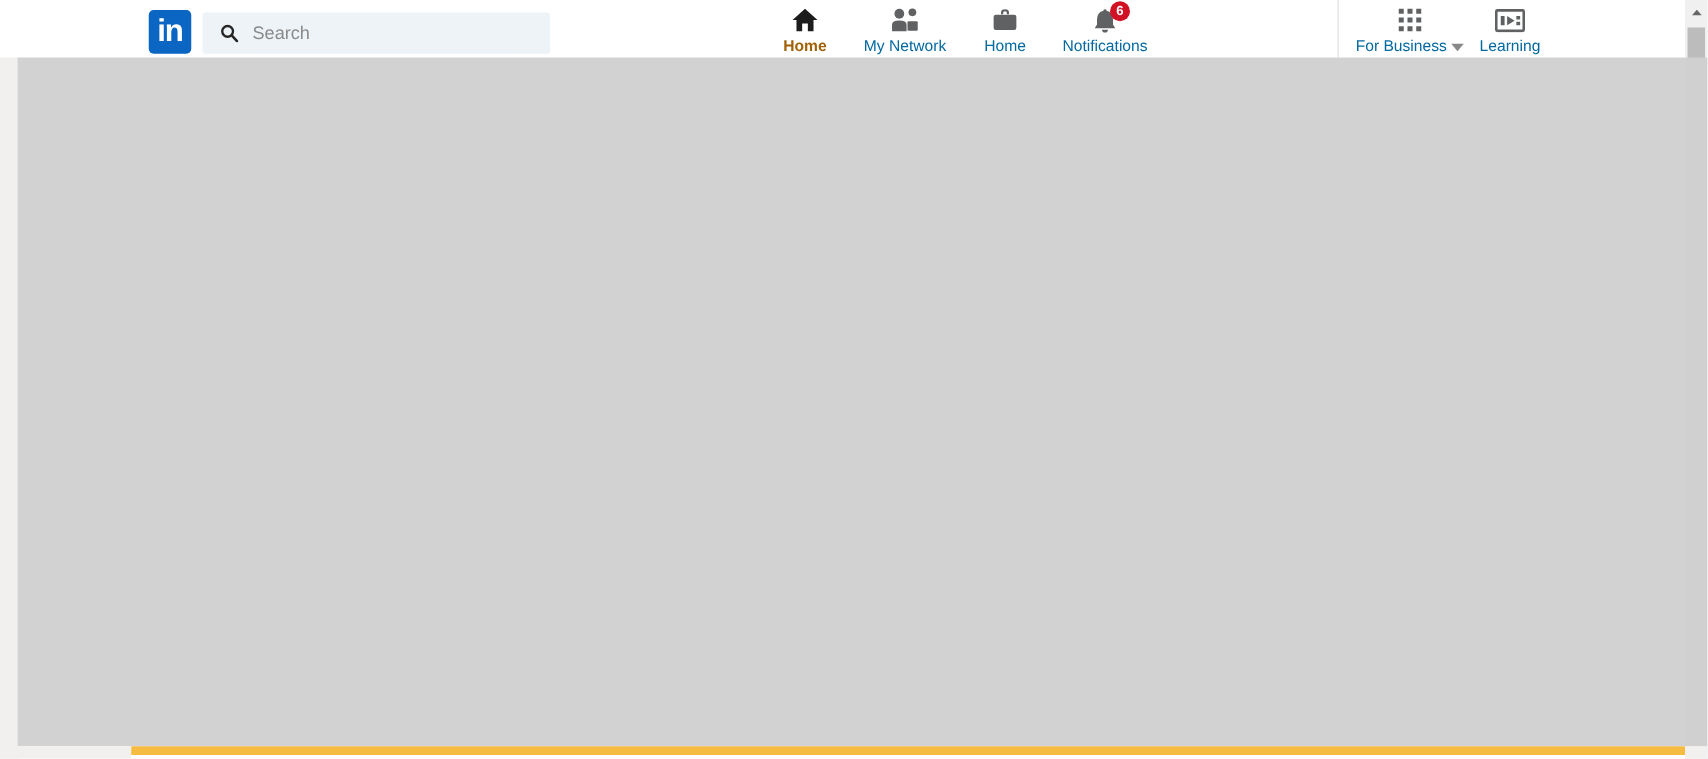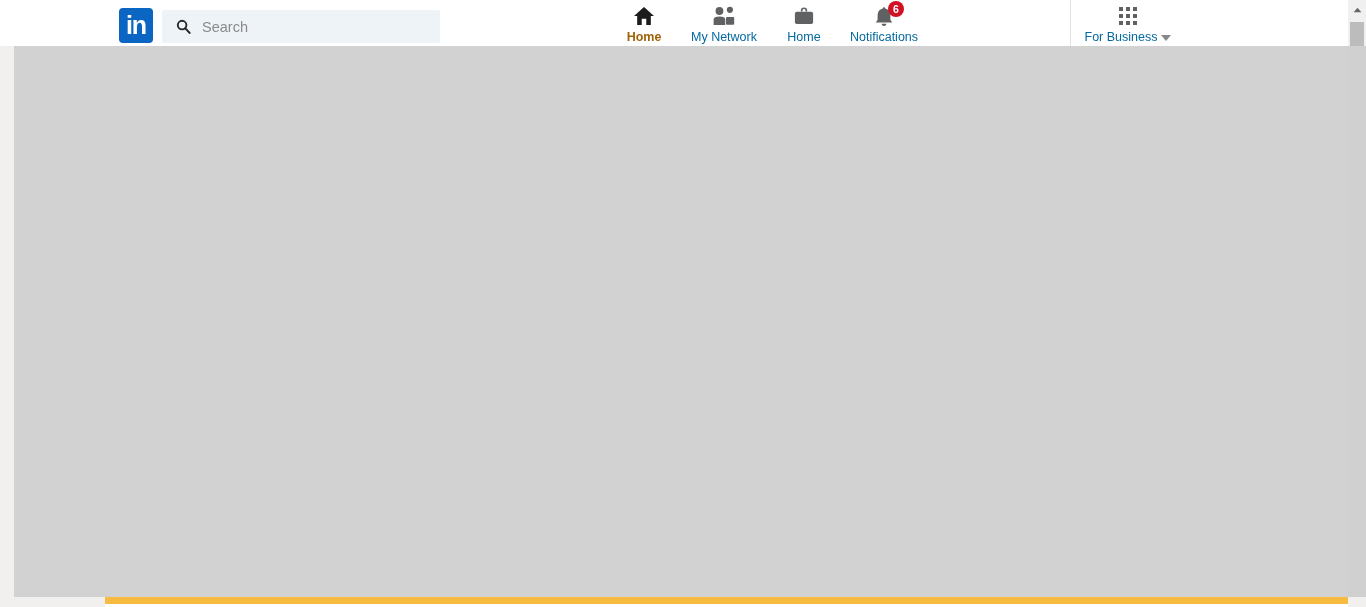--- a/index.html
+++ b/index.html
@@ -361,20 +361,32 @@
             <span></span>
               <span></span>
               <span></span>
           </span>
         </span>
         <span class="nav-label">
           <span>For Business</span><span class="caret"></span>
         </span>
       </div>
 
+      <div class="nav-item">
+        <span class="nav-icon">
+          <svg width="24" height="19" viewBox="0 0 26 20">
+            <rect x="1.1" y="1.1" width="23.8" height="17.8" rx="1" fill="none" stroke="#5f6163" stroke-width="2.2"></rect>
+            <rect x="5" y="6" width="3.3" height="8" fill="#5f6163"></rect>
+            <path d="M10.5 6 L17 10 L10.5 14 Z" fill="#5f6163"></path>
+            <rect x="18.5" y="6" width="3.3" height="3" fill="#5f6163"></rect>
+            <rect x="18.5" y="11" width="3.3" height="3" fill="#5f6163"></rect>
+          </svg>
+        </span>
+        <span class="nav-label">Learning</span>
+      </div>
 
     </div>
   </div>
 
   <div id="left-gutter"></div>
   <div id="content-canvas"></div>
   <div id="bottom-bar-tail"></div>
   <div id="bottom-bar"></div>
 
   <div id="scrollbar">

